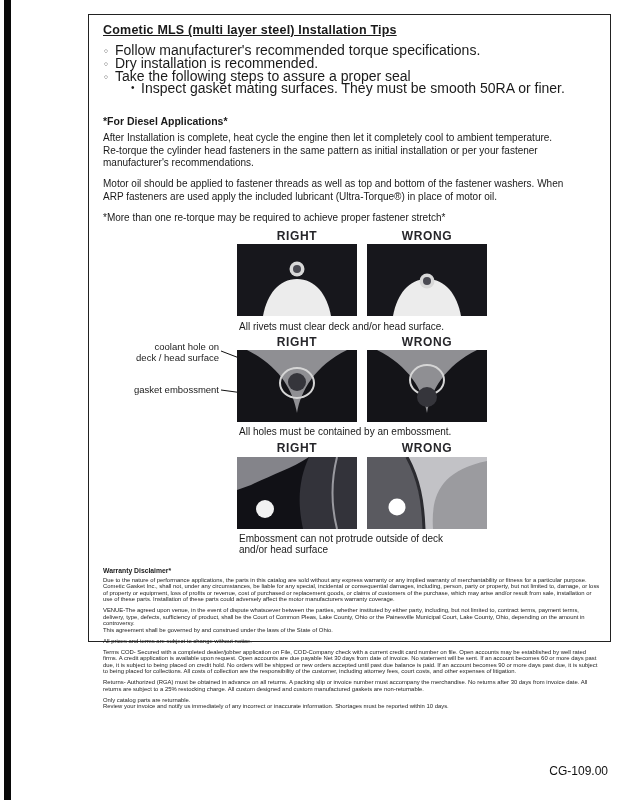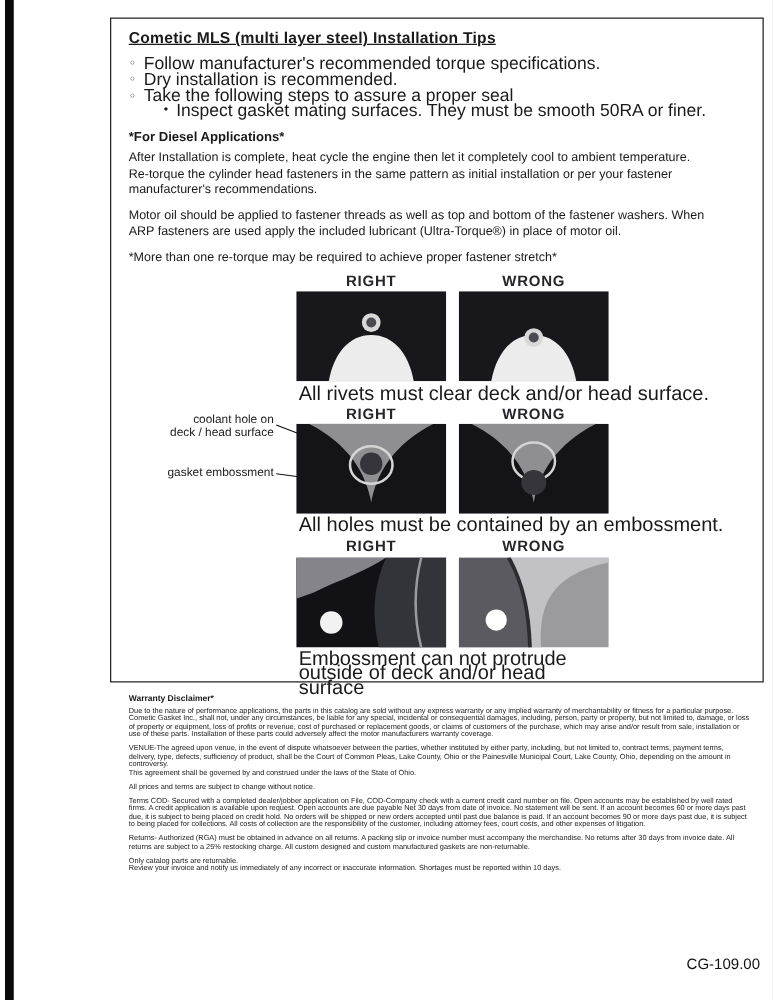--- a/index.html
+++ b/index.html
@@ -4,41 +4,41 @@
 <style>
   * { margin:0; padding:0; box-sizing:border-box; }
   html,body { background:#e8e8e8; }
   .page {
     position:relative; width:618px; height:800px; background:#ffffff;
     font-family:"Liberation Sans", sans-serif; color:#1a1a1a; overflow:hidden;
     margin:0 auto;
   }
   .scan-strip { position:absolute; left:4px; top:0; width:7px; height:800px; background:#0a0a0a; }
   .frame {
-    position:absolute; left:88px; top:14px; width:523px; height:532px;
+    position:absolute; left:88px; top:14px; width:523px; height:628px;
     border:1px solid #222; padding:8px 12px 6px 14px;
   }
   .title {
     font-size:12.5px; font-weight:bold; text-decoration:underline;
     letter-spacing:0.2px; margin-bottom:7px;
   }
   ul { list-style:none; }
   .tips li, .subtips li { position:relative; font-size:14px; line-height:12.8px; padding-left:12px; }
   .tips li::before { content:"○"; position:absolute; left:1px; top:1px; font-size:6.5px; }
   .subtips li { margin-left:26px; }
   .subtips li::before { content:"•"; position:absolute; left:2px; top:0; font-size:10px; }
-  .subtips { margin-bottom:9px; }
+  .subtips { margin-bottom:20px; }
   .diesel-h { font-size:10.5px; font-weight:bold; margin-bottom:5px; }
   .body { font-size:10px; line-height:12.4px; width:462px; margin-bottom:9px; }
   .note { margin-bottom:2px; }
   .diagrams { position:relative; height:332px; margin-top:4px; }
   .rw-label { position:absolute; width:120px; text-align:center; font-size:12px; letter-spacing:0.6px; color:#26262a;font-weight:bold; }
   .diag-img { position:absolute; width:120px; height:72px; }
   .diag-img svg { display:block; width:120px; height:72px; }
-  .caption { position:absolute; font-size:16px; line-height:11.5px; }
+  .caption { position:absolute; font-size:10px; line-height:11.5px; }
   .callout { position:absolute; left:6px; width:110px; text-align:right; font-size:9.5px; line-height:11px; }
   .leader-svg { position:absolute; left:0; top:0; width:496px; height:332px; pointer-events:none; }
   .warranty { margin-top:6px; width:497px; }
   .w-h { font-size:6.8px; font-weight:bold; margin-bottom:3px; }
   .warranty p { font-size:5.9px; line-height:6.5px; color:#222; }
   .mb { margin-bottom:4.5px; }
   .footer-code { position:absolute; right:10px; top:764px; font-size:12px; color:#111; }
 </style>
 </head>
 <body>

